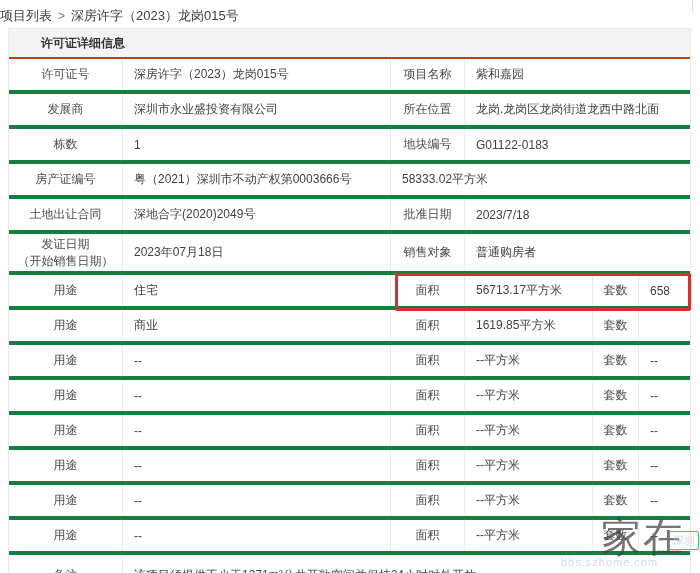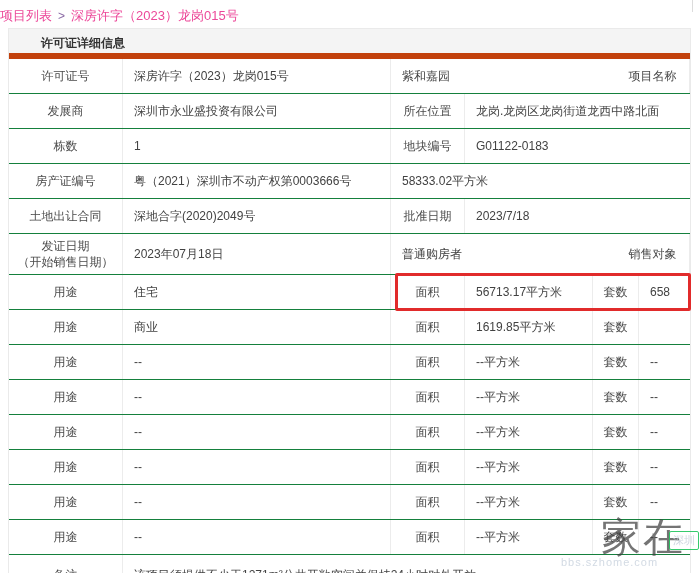--- a/index.html
+++ b/index.html
@@ -4,31 +4,31 @@
 <style>
   * { margin:0; padding:0; box-sizing:border-box; }
   html,body { background:#fff; }
   .page {
     position:relative; width:700px; height:573px; overflow:hidden;
     background:#ffffff; font-family:"Liberation Sans","DejaVu Sans",sans-serif;
     color:#424242;
   }
   
   .breadcrumb { position:absolute; top:7px; left:0; font-size:13px; white-space:nowrap; }
-  .breadcrumb a { color:#ec4899; text-decoration:none; cursor:pointer; }
+  .breadcrumb a { color:#404040; text-decoration:none; cursor:pointer; }
   .breadcrumb .sep { color:#8a6aa5; margin:0 6px; font-size:12px; }
   .top-right-line { position:absolute; left:692px; top:0; width:1px; height:12px; background:#dcdcdc; }
 
   
   .tbl { position:absolute; left:8px; top:28px; width:683px; border:1px solid #eaeaea; background:#fff; }
   .panel-header {
-    height:30px; background:#f4f4f4; border-bottom:6px solid #c2410c;
+    height:30px; background:#f4f4f4; border-bottom:2px solid #c2410c;
     line-height:29px; padding-left:32px; font-size:12px; font-weight:bold; color:#333;
   }
-  .row { display:flex; border-bottom:1px solid #15803d; position:relative; background:#fff; }
+  .row { display:flex; border-bottom:4px solid #15803d; position:relative; background:#fff; }
   .row.h34 { height:35px; }
   .row.h41 { height:41px; }
   .row.last { border-bottom:none; }
   .c { display:flex; align-items:center; font-size:12px; color:#424242;
        border-right:1px solid #ececec; overflow:hidden; }
   .c.lab { justify-content:center; text-align:center; color:#4a4a4a; line-height:1.35; }
   .c.val { padding-left:11px; }
   .w-l1 { width:114px; }
   .w-v1 { width:268px; }
   .w-l2 { width:74px; }
@@ -64,22 +64,22 @@
   </div>
   <div class="top-right-line"></div>
 
   <div class="tbl">
 
     <div class="panel-header">许可证详细信息</div>
 
     <div class="row h34">
       <div class="c lab w-l1">许可证号</div>
       <div class="c val w-v1">深房许字（2023）龙岗015号</div>
+      <div class="c lab w-l2">项目名称</div>
       <div class="c val w-v2">紫和嘉园</div>
-      <div class="c lab w-l2">项目名称</div>
     </div>
 
     <div class="row h34">
       <div class="c lab w-l1">发展商</div>
       <div class="c val w-v1">深圳市永业盛投资有限公司</div>
       <div class="c lab w-l2">所在位置</div>
       <div class="c val w-v2">龙岗.龙岗区龙岗街道龙西中路北面</div>
     </div>
 
     <div class="row h34">
@@ -101,22 +101,22 @@
       <div class="c lab w-l2">批准日期</div>
       <div class="c val w-v2">2023/7/18</div>
     </div>
 
     <div class="row h41">
       <div class="c lab w-l1">
         <span><span>发证日期</span><br>
         <span>（开始销售日期）</span></span>
       </div>
       <div class="c val w-v1">2023年07月18日</div>
+      <div class="c lab w-l2">销售对象</div>
       <div class="c val w-v2">普通购房者</div>
-      <div class="c lab w-l2">销售对象</div>
     </div>
 
     <div class="row h34">
       <div class="c lab w-l1">用途</div>
       <div class="c val w-v1">住宅</div>
       <div class="c lab w-l2">面积</div>
       <div class="c val w-v2a">56713.17平方米</div>
       <div class="c lab w-l3">套数</div>
       <div class="c val w-v3">658</div>
       <div class="hl-box"></div>

